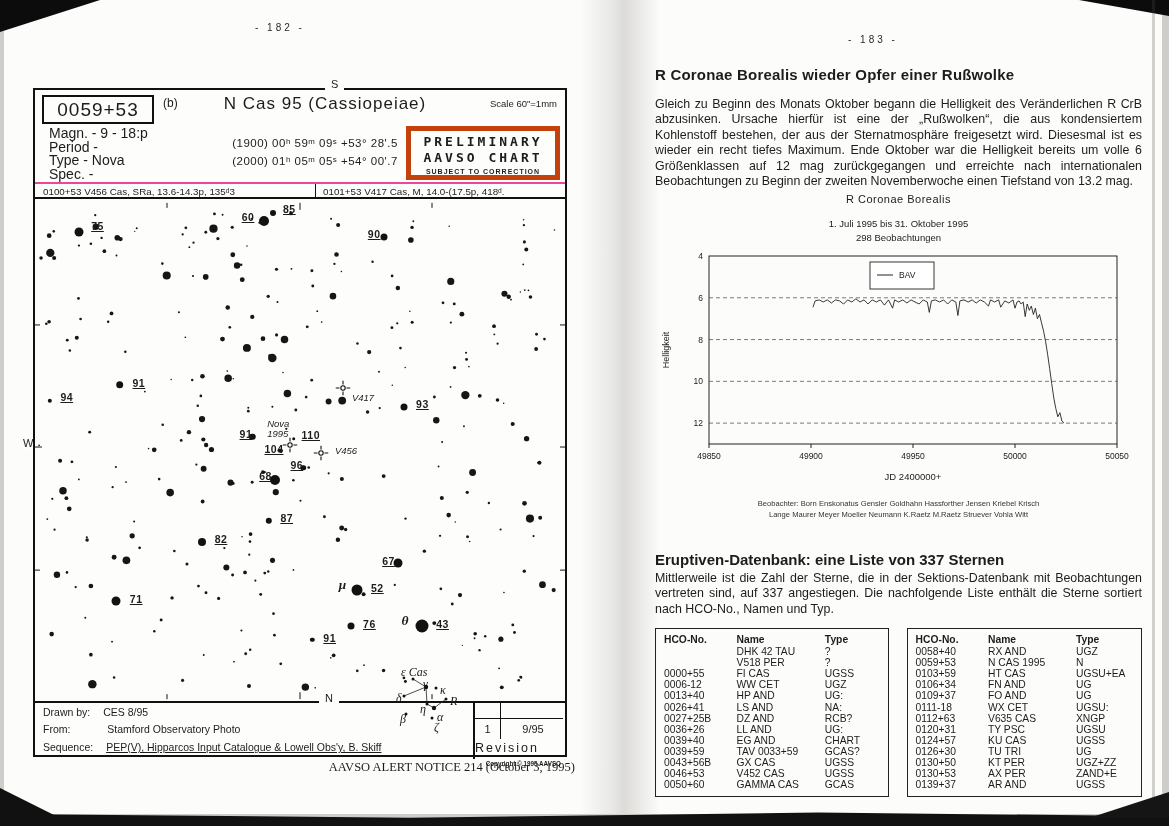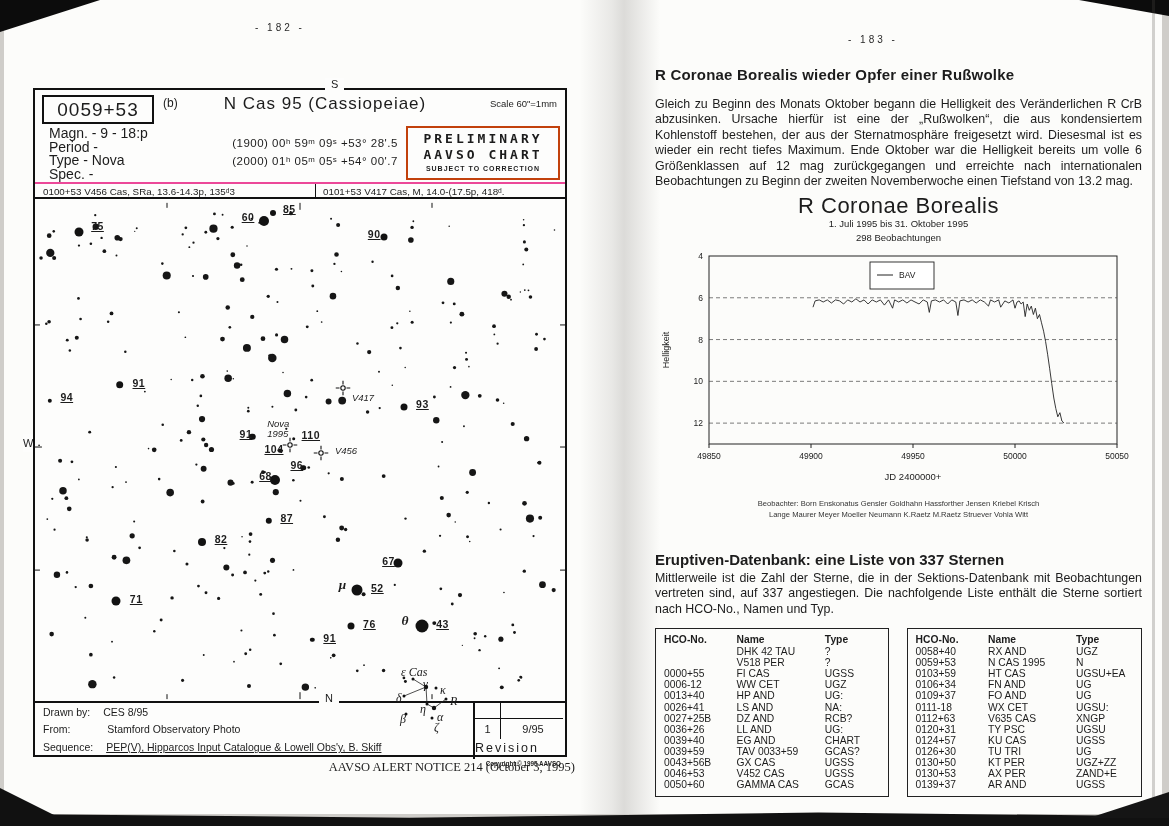--- a/index.html
+++ b/index.html
@@ -27,21 +27,21 @@
 
   
   .chartbox { position:absolute; left:33px; top:88px; width:534px; height:669px; border:2.5px solid #111; background:#fdfdfc; }
   .des-box { position:absolute; left:7px; top:5px; width:112px; height:29px; border:2px solid #111;
     font-size:19px; letter-spacing:1px; text-align:center; line-height:26px; font-weight:500;}
   .panel-letter { position:absolute; left:128px; top:6px; font-size:12px; }
   .chart-title { position:absolute; left:140px; top:4px; width:300px; text-align:center; font-size:17px; letter-spacing:1px; }
   .scale-note { position:absolute; right:8px; top:8px; font-size:9.5px; }
   .specs { position:absolute; left:14px; top:37px; font-size:14px; line-height:13.5px; }
   .coords { position:absolute; left:160px; top:44px; width:240px; text-align:center; font-size:11.5px; line-height:18px; letter-spacing:0.5px;}
-  .stamp { position:absolute; right:5px; top:36px; width:154px; height:54px; border:2px solid #c2410c; text-align:center; padding-top:3px;}
+  .stamp { position:absolute; right:5px; top:36px; width:154px; height:54px; border:5px solid #c2410c; text-align:center; padding-top:3px;}
   .stamp .big { font-family:"DejaVu Sans Mono", monospace; font-weight:bold; font-size:13px; letter-spacing:3px; line-height:16px; }
   .stamp .small { font-size:7px; font-weight:bold; letter-spacing:1px; margin-top:2px; }
   .varline { position:absolute; left:0; top:92px; width:100%; height:17px; border-top:2px solid #ec4899; border-bottom:2px solid #111;
     font-size:9.8px; line-height:15px; white-space:nowrap;}
   .varline .cellL { position:absolute; left:8px; top:0; }
   .varline .cellR { position:absolute; left:288px; top:0; }
   .varline .vsep { position:absolute; left:280px; top:0; width:0; height:100%; border-left:1.5px solid #111; }
   .field { position:absolute; left:0; top:111px; width:100%; height:500px; }
   .field svg.stars { position:absolute; left:0; top:0; width:100%; height:100%; }
   .compass { position:absolute; background:#fdfdfc; padding:0 6px; font-size:11px; z-index:6; }
@@ -69,21 +69,21 @@
   .revbox .r3 { position:absolute; top:38px; left:0; width:100%; font-size:12.5px; letter-spacing:2px; }
   .copyright { position:absolute; right:4px; top:57px; font-size:6.3px; font-weight:bold; }
   .alert { position:absolute; left:285px; top:760px; width:290px; text-align:right;
     font-family:"Liberation Serif", serif; font-size:12.5px; }
 
   
   .rcol { position:absolute; left:655px; top:66px; width:487px; }
   .art-title { font-size:15px; font-weight:bold; letter-spacing:0.2px; margin-bottom:14px; }
   .art-body { font-size:12.4px; line-height:15.4px; text-align:justify; }
   .lc-head { position:absolute; left:655px; width:487px; text-align:center; }
-  .lc-title { top:193px; font-size:22px; letter-spacing:0.5px; }
+  .lc-title { top:193px; font-size:11px; letter-spacing:0.5px; }
   .lc-sub1 { top:218px; font-size:9.5px; }
   .lc-sub2 { top:232px; font-size:9.5px; }
   .lc-svg-wrap { position:absolute; left:655px; top:248px; width:487px; }
   .observers { position:absolute; left:655px; width:487px; text-align:center; font-size:7.6px; color:#333; }
   .obs1 { top:499px; } .obs2 { top:510px; }
   .h2 { position:absolute; left:655px; top:551px; width:487px; font-size:15px; font-weight:bold; }
   .p2 { position:absolute; left:655px; top:571px; width:487px; font-size:12.4px; line-height:15.4px; text-align:justify; }
   .tables { position:absolute; left:655px; top:628px; width:487px; display:flex; gap:18px; }
   .startable { border:1.5px solid #222; padding:5px 8px 6px 8px; font-size:10.3px; line-height:11.1px; }
   .startable table { border-collapse:collapse; }

